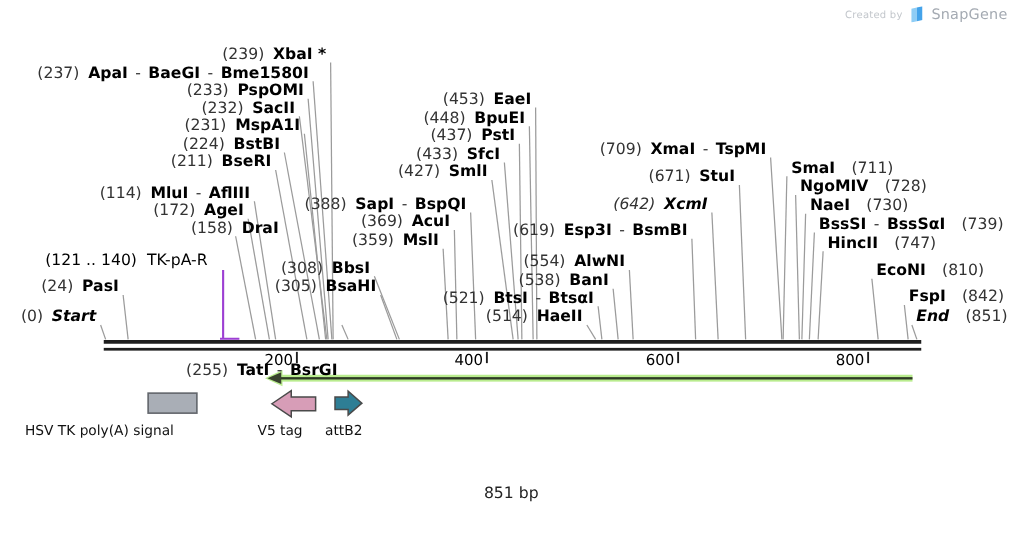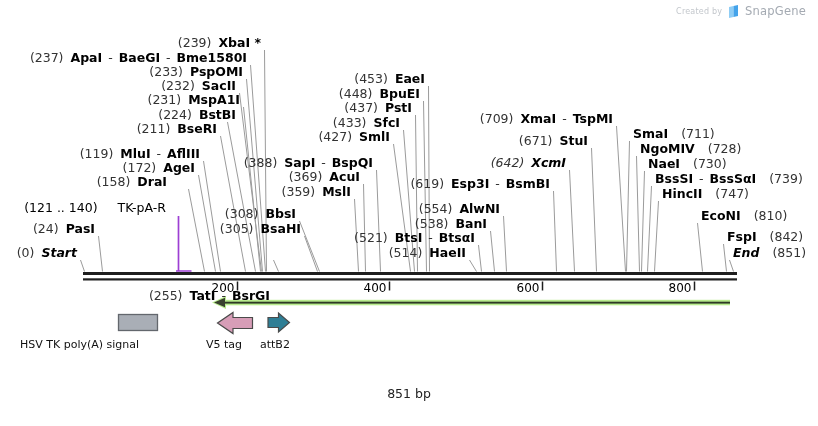--- a/index.html
+++ b/index.html
@@ -10,21 +10,21 @@
   
   .site-label{position:absolute;white-space:nowrap;font-size:12.5px;line-height:13px;color:#333;}
   .site-label .nm{font-weight:bold;color:#000;}
   .site-label .sep{font-weight:normal;color:#333;padding:0 2px;}
   .site-label .num{color:#333;margin-right:7px;}
   .site-label .numr{color:#333;margin-left:13px;margin-right:0;}
   .site-label.terminus .nm{font-style:italic;}
 
   
   .primer-label{position:absolute;white-space:nowrap;font-size:12.5px;line-height:13px;}
-  .primer-label .rng{margin-right:20px;}
+  .primer-label .rng{margin-right:8px;}
 
   
   .ruler-num{position:absolute;font-size:12px;line-height:12px;color:#000;white-space:nowrap;}
 
   
   .feat-label{position:absolute;font-size:11px;line-height:15px;color:#111;white-space:nowrap;}
 
   
   .title-block{position:absolute;left:0;right:0;top:383px;text-align:center;}
   .title-name{font-size:15.5px;font-weight:bold;color:#000;letter-spacing:.2px;}
@@ -106,25 +106,25 @@
     <polygon points="217.5,323 233,312.5 233,317.5 252.5,317.5 252.5,328.5 233,328.5 233,333.5" stroke="#4a4a4a" stroke-width="1.2" fill="#d79db7"></polygon>
     <polygon points="268,317.5 278.5,317.5 278.5,313 289.5,322.5 278.5,332 278.5,327.5 268,327.5" stroke="#4a4a4a" stroke-width="1.2" fill="#2e7e95"></polygon>
   </svg>
 
   <div id="labels">
       <div class="site-label" style="right: 557px; top: 36px;"><span class="num ">(239)</span><span class="nm">XbaI *</span></div>
       <div class="site-label" style="right: 571px; top: 51px;"><span class="num ">(237)</span><span class="nm">ApaI</span><span class="sep"> - </span><span class="nm">BaeGI</span><span class="sep"> - </span><span class="nm">Bme1580I</span></div>
       <div class="site-label" style="right: 575px; top: 65px;"><span class="num ">(233)</span><span class="nm">PspOMI</span></div>
       <div class="site-label" style="right: 582px; top: 79px;"><span class="num ">(232)</span><span class="nm">SacII</span></div>
       <div class="site-label" style="right: 578px; top: 93px;"><span class="num ">(231)</span><span class="nm">MspA1I</span></div>
-      <div class="site-label" style="right: 582px; top: 108px;"><span class="num ">(224)</span><span class="nm">BstBI</span></div>
+      <div class="site-label" style="right: 594px; top: 108px;"><span class="num ">(224)</span><span class="nm">BstBI</span></div>
       <div class="site-label" style="right: 601px; top: 122px;"><span class="num ">(211)</span><span class="nm">BseRI</span></div>
-      <div class="site-label" style="right: 618px; top: 147px;"><span class="num ">(119)</span><span class="nm">MluI</span><span class="sep"> - </span><span class="nm">AflIII</span></div>
+      <div class="site-label" style="right: 618px; top: 147px;"><span class="num ">(114)</span><span class="nm">MluI</span><span class="sep"> - </span><span class="nm">AflIII</span></div>
       <div class="site-label" style="right: 623px; top: 161px;"><span class="num ">(172)</span><span class="nm">AgeI</span></div>
-      <div class="site-label" style="right: 651px; top: 175px;"><span class="num ">(158)</span><span class="nm">DraI</span></div>
+      <div class="site-label" style="right: 595px; top: 175px;"><span class="num ">(158)</span><span class="nm">DraI</span></div>
       <div class="site-label" style="right: 723px; top: 222px;"><span class="num ">(24)</span><span class="nm">PasI</span></div>
       <div class="site-label terminus" style="right: 741px; top: 246px;"><span class="num ">(0)</span><span class="nm">Start</span></div>
       <div class="site-label" style="right: 548px; top: 246px; margin-top: 43px;"><span class="num ">(255)</span><span class="nm">TatI</span><span class="sep"> - </span><span class="nm">BsrGI</span></div>
       <div class="site-label" style="right: 517px; top: 222px;"><span class="num ">(305)</span><span class="nm">BsaHI</span></div>
       <div class="site-label" style="right: 522px; top: 207px;"><span class="num ">(308)</span><span class="nm">BbsI</span></div>
       <div class="site-label" style="right: 445px; top: 156px;"><span class="num ">(388)</span><span class="nm">SapI</span><span class="sep"> - </span><span class="nm">BspQI</span></div>
       <div class="site-label" style="right: 458px; top: 170px;"><span class="num ">(369)</span><span class="nm">AcuI</span></div>
       <div class="site-label" style="right: 467px; top: 185px;"><span class="num ">(359)</span><span class="nm">MslI</span></div>
       <div class="site-label" style="right: 393px; top: 72px;"><span class="num ">(453)</span><span class="nm">EaeI</span></div>
       <div class="site-label" style="right: 398px; top: 87px;"><span class="num ">(448)</span><span class="nm">BpuEI</span></div>

